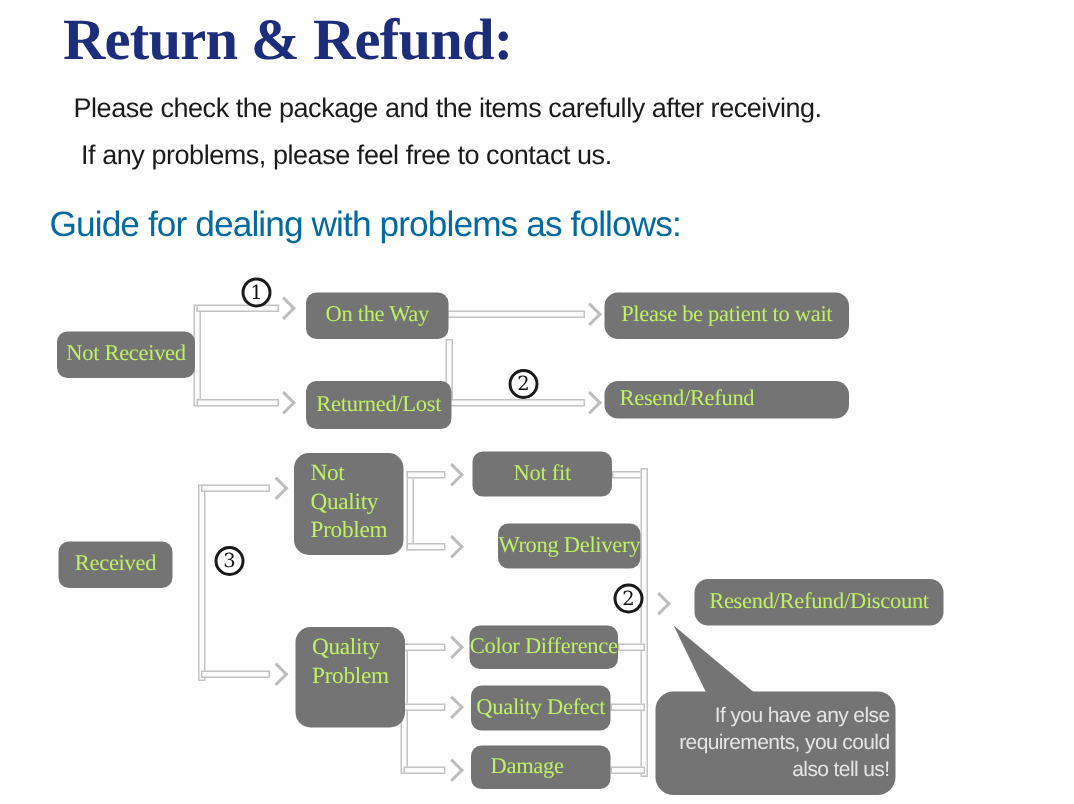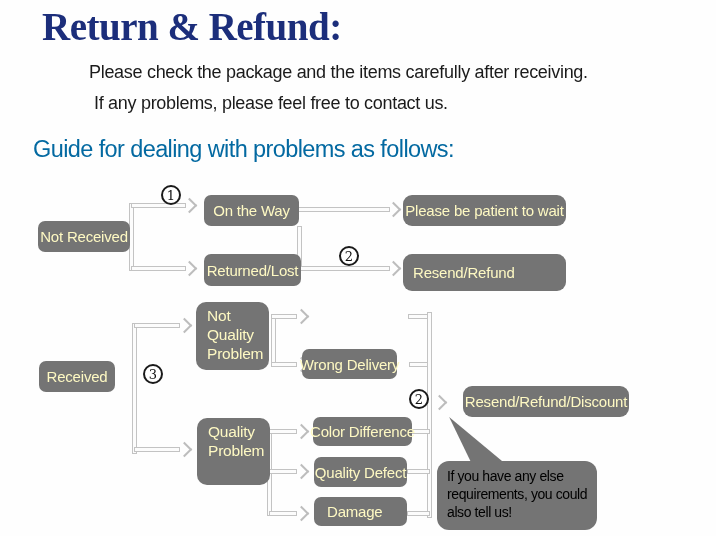--- a/index.html
+++ b/index.html
@@ -5,32 +5,32 @@
   html,body { margin:0; padding:0; background:#ffffff; }
   .stage {
     position:relative; width:716px; height:536px; background:#fefefe;
     font-family:"Liberation Sans", sans-serif; overflow:hidden;
   }
   .page-title {
     position:absolute; left:42px; top:4px;
     font-family:"Liberation Serif", serif; font-weight:bold;
     font-size:39px; color:#1c2e7b; letter-spacing:-0.5px;
   }
-  .intro-line { position:absolute; font-size:18px; color:#1b1b1b; letter-spacing:-0.3px;margin-left:40px; }
+  .intro-line { position:absolute; font-size:18px; color:#1b1b1b; letter-spacing:-0.3px; }
   .intro-1 { left:49px; top:62px; }
   .intro-2 { left:54px; top:93px; }
   .guide-heading {
     position:absolute; left:33px; top:136px;
     font-size:23.5px; color:#0369a1; letter-spacing:-0.6px;
   }
   .node {
-    position:absolute; background:#747474; color:#fef9c3;
+    position:absolute; background:#747474; color:#bef264;
     display:flex; align-items:center; justify-content:center;
     font-size:15px; letter-spacing:-0.2px; white-space:nowrap;
-    border-radius:7px; box-sizing:border-box;
+    border-radius:7px; box-sizing:border-box;font-family:Liberation Serif, serif;
   }
   .node.align-left { justify-content:flex-start; padding-left:10px; }
   .node.multi {
     white-space:normal; align-items:flex-start; justify-content:flex-start;
     padding:5px 4px 0 11px; line-height:1.22; font-size:15.5px; border-radius:10px;
   }
   .node.r9 { border-radius:9px; }
   .conn { position:absolute; background:#fcfcfc; border:1px solid #c3c3c3; box-sizing:border-box; }
   .conn.h { height:5px; }
   .conn.v { width:5px; }
@@ -40,22 +40,22 @@
     transform:rotate(45deg); background:transparent;
   }
   .marker {
     position:absolute; width:20px; height:20px; border:2px solid #1a1a1a;
     border-radius:50%; box-sizing:border-box; background:#fff;
     display:flex; align-items:center; justify-content:center;
     font-size:13px; color:#111; font-family:"DejaVu Serif","Liberation Serif",serif;
   }
   .bubble {
     position:absolute; left:437px; top:461px; width:160px; height:69px;
-    background:#747474; color:#000000; border-radius:12px; box-sizing:border-box;
-    padding:7px 4px 0 10px; font-size:14px; letter-spacing:-0.4px; line-height:1.27;
+    background:#747474; color:#e5e5e5; border-radius:12px; box-sizing:border-box;
+    padding:7px 4px 0 10px; font-size:14px; letter-spacing:-0.4px; line-height:1.27;text-align:right;
   }
   .bubble-line { white-space:nowrap; }
   .bubble-tail {
     position:absolute; left:444px; top:416px; width:64px; height:50px;
     background:#747474;
     clip-path:polygon(8% 2%, 45% 100%, 100% 100%);
   }
 </style>
 </head>
 <body>
@@ -108,24 +108,25 @@
 
   <div class="marker" style="left:161px; top:185px;">1</div>
   <div class="marker" style="left:339px; top:246px;">2</div>
   <div class="marker" style="left:143px; top:364px;">3</div>
   <div class="marker" style="left:409px; top:389px;">2</div>
 
   <div class="node" style="left:38px; top:221px; width:92px; height:31px;">Not Received</div>
   <div class="node" style="left:204px; top:195px; width:95px; height:31px;">On the Way</div>
   <div class="node r9" style="left:403px; top:195px; width:163px; height:31px;">Please be patient to wait</div>
   <div class="node" style="left:204px; top:254px; width:97px; height:32px;">Returned/Lost</div>
-  <div class="node r9 align-left" style="left:403px; top:254px; width:163px; height:37px;">Resend/Refund</div>
+  <div class="node r9 align-left" style="left:403px; top:254px; width:163px; height:25px;">Resend/Refund</div>
   <div class="node" style="left:39px; top:361px; width:76px; height:31px;">Received</div>
   <div class="node multi" style="left:196px; top:302px; width:73px; height:68px;">Not Quality Problem</div>
-  <div class="node" style="left:302px; top:349px; width:95px; height:30px;">Wrong Delivery</div>
+  <div class="node" style="left:315px; top:301px; width:93px; height:30px;">Not fit</div>
+  <div class="node" style="left:332px; top:349px; width:95px; height:30px;">Wrong Delivery</div>
   <div class="node multi" style="left:197px; top:418px; width:73px; height:67px;">Quality Problem</div>
   <div class="node" style="left:313px; top:417px; width:99px; height:29px;">Color Difference</div>
   <div class="node" style="left:314px; top:457px; width:93px; height:30px;">Quality Defect</div>
   <div class="node align-left" style="left:314px; top:497px; width:93px; height:29px; padding-left:13px;">Damage</div>
   <div class="node r9" style="left:447px; top:386px; width:166px; height:31px;margin-left:16px;">Resend/Refund/Discount</div>
 
   <div class="bubble-tail"></div>
   <div class="bubble">
     <div class="bubble-line">If you have any else</div>
     <div class="bubble-line">requirements, you could</div>

